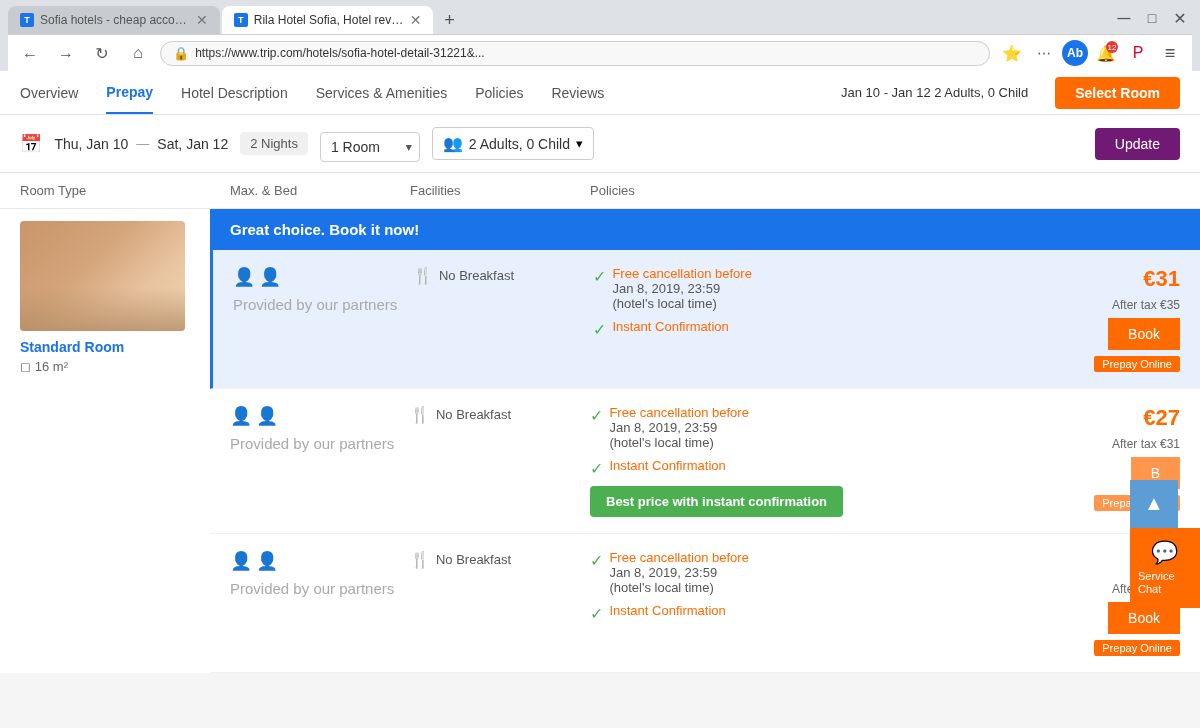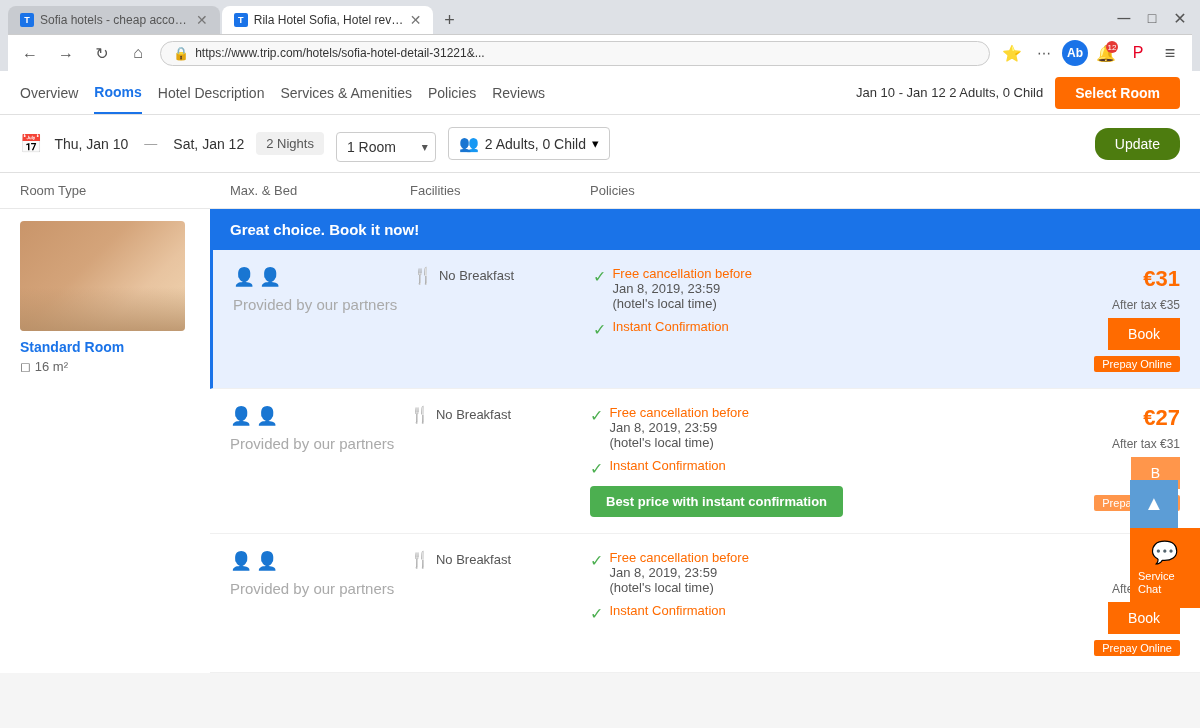--- a/index.html
+++ b/index.html
@@ -21,41 +21,41 @@
     .address-bar { flex: 1; border: 1px solid #ccc; border-radius: 20px; padding: 4px 12px; font-size: 12px; display: flex; align-items: center; gap: 6px; background: #f8f8f8; }
     .address-bar .url { color: #333; font-size: 12px; }
     .browser-actions { display: flex; align-items: center; gap: 4px; }
     .browser-action-btn { width: 28px; height: 28px; display: flex; align-items: center; justify-content: center; color: #555; font-size: 14px; cursor: pointer; border-radius: 50%; position: relative; }
 
     
     .page { background: #fff; }
 
     
     .site-nav { display: flex; align-items: center; padding: 0 20px; border-bottom: 1px solid #e0e0e0; background: #fff; height: 44px; }
-    .site-nav-left { display: flex; align-items: center; gap: 16px; flex: 1; }
+    .site-nav-left { display: flex; align-items: center; gap: 28px; flex: 1; }
     .site-nav-item { color: #555; font-size: 14px; cursor: pointer; padding: 12px 0; text-decoration: none; }
     .site-nav-item.active { color: #1a73e8; border-bottom: 2px solid #1a73e8; font-weight: 600; }
-    .site-nav-right { display: flex; align-items: center; gap: 12px; }
+    .site-nav-right { display: flex; align-items: center; gap: 27px; }
     .date-summary { color: #333; font-size: 13px; }
     .select-room-btn { background: #ff6b00; color: white; border: none; padding: 8px 20px; border-radius: 4px; font-size: 14px; font-weight: bold; cursor: pointer; }
 
     
     .picker-bar { display: flex; align-items: center; padding: 10px 20px; gap: 12px; border-bottom: 1px solid #e0e0e0; background: #fff; }
     .picker-calendar-icon { color: #1a73e8; font-size: 18px; }
-    .date-field { display: flex; align-items: center; gap: 16px; }
+    .date-field { display: flex; align-items: center; gap: 8px; }
     .date-value { font-size: 14px; color: #333; font-weight: 500; }
     .date-dash { color: #999; }
     .nights-badge { background: #f0f0f0; padding: 4px 10px; border-radius: 4px; font-size: 13px; color: #555; }
     .room-select { border: 1px solid #ccc; border-radius: 4px; padding: 6px 30px 6px 10px; font-size: 14px; color: #333; cursor: pointer; background: #fff; appearance: none; position: relative; min-width: 100px; }
     .select-wrapper { position: relative; display: inline-flex; align-items: center; margin-top: 7px; }
     .select-wrapper .chevron { position: absolute; right: 8px; pointer-events: none; color: #555; font-size: 12px; }
     .guests-selector { display: flex; align-items: center; gap: 6px; border: 1px solid #ccc; border-radius: 4px; padding: 6px 10px; cursor: pointer; min-width: 160px; }
     .guests-icon { color: #555; font-size: 16px; }
     .guests-text { font-size: 14px; color: #333; flex: 1; }
-    .update-btn { background: #4d7c0f; color: white; border: none; padding: 8px 20px; border-radius: 13px; font-size: 14px; font-weight: 500; cursor: pointer; margin-left: auto; }
+    .update-btn { background: #701a75; color: white; border: none; padding: 8px 20px; border-radius: 4px; font-size: 14px; font-weight: 500; cursor: pointer; margin-left: auto; }
 
     
     .table-header { display: grid; grid-template-columns: 210px 180px 180px 280px 1fr; padding: 10px 20px; background: #fff; border-bottom: 1px solid #e8e8e8; color: #666; font-size: 13px; }
 
     
     .room-section { display: flex; background: #fff; }
     .room-image-col { width: 210px; flex-shrink: 0; padding: 12px 20px; }
     .room-image-placeholder { width: 165px; height: 110px; background: linear-gradient(135deg, #c9956a 0%, #d4a47a 40%, #e8c4a0 70%, #f0d4b0 100%); border-radius: 4px; position: relative; overflow: hidden; }
     .room-image-placeholder::after { content: ''; position: absolute; bottom: 0; left: 0; right: 0; height: 40%; background: linear-gradient(to top, rgba(180,140,100,0.8), transparent); }
     .room-name-link { color: #1a73e8; font-size: 14px; font-weight: 600; text-decoration: none; display: block; margin-top: 8px; cursor: pointer; }
@@ -146,21 +146,21 @@
       <div class="browser-action-btn" style="font-size:18px;">≡</div>
     </div>
   </div>
 </div>
 
 <div class="page">
 
   <div class="site-nav">
     <div class="site-nav-left">
       <a class="site-nav-item">Overview</a>
-      <a class="site-nav-item active">Rooms</a>
+      <a class="site-nav-item active">Prepay</a>
       <a class="site-nav-item">Hotel Description</a>
       <a class="site-nav-item">Services &amp; Amenities</a>
       <a class="site-nav-item">Policies</a>
       <a class="site-nav-item">Reviews</a>
     </div>
     <div class="site-nav-right">
       <span class="date-summary">Jan 10 - Jan 12  2 Adults, 0 Child</span>
       <button class="select-room-btn">Select Room</button>
     </div>
   </div>

